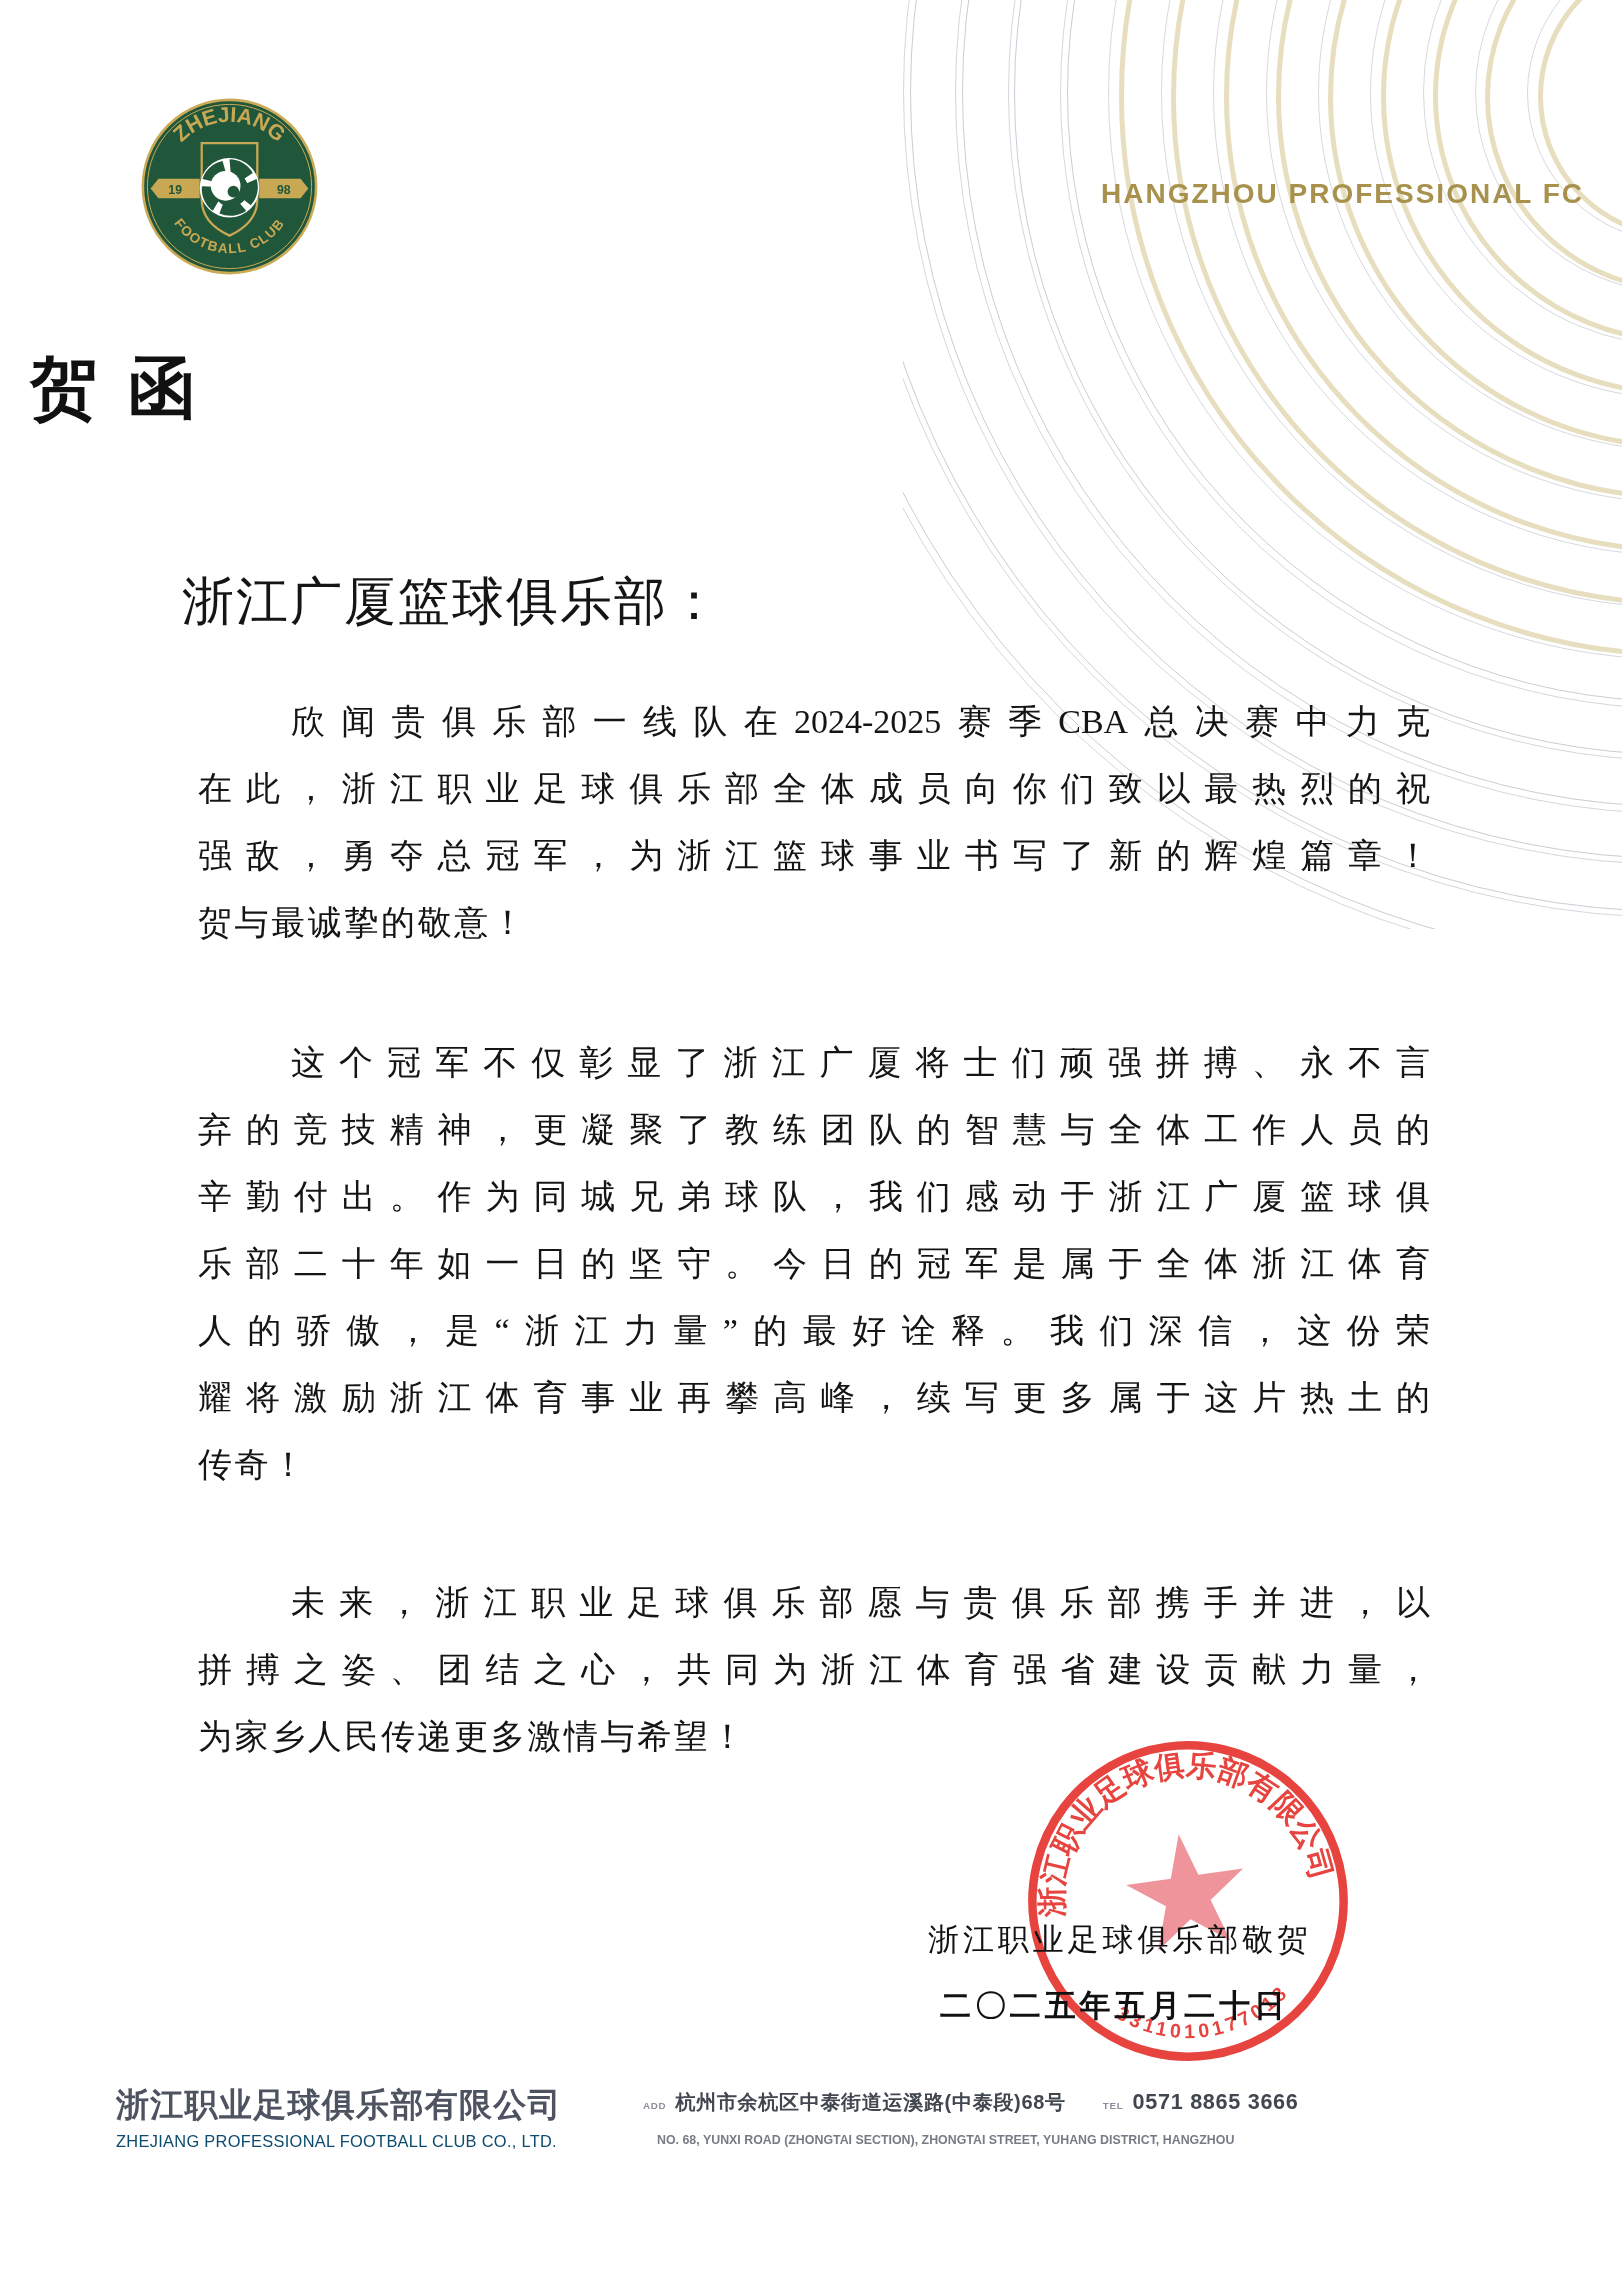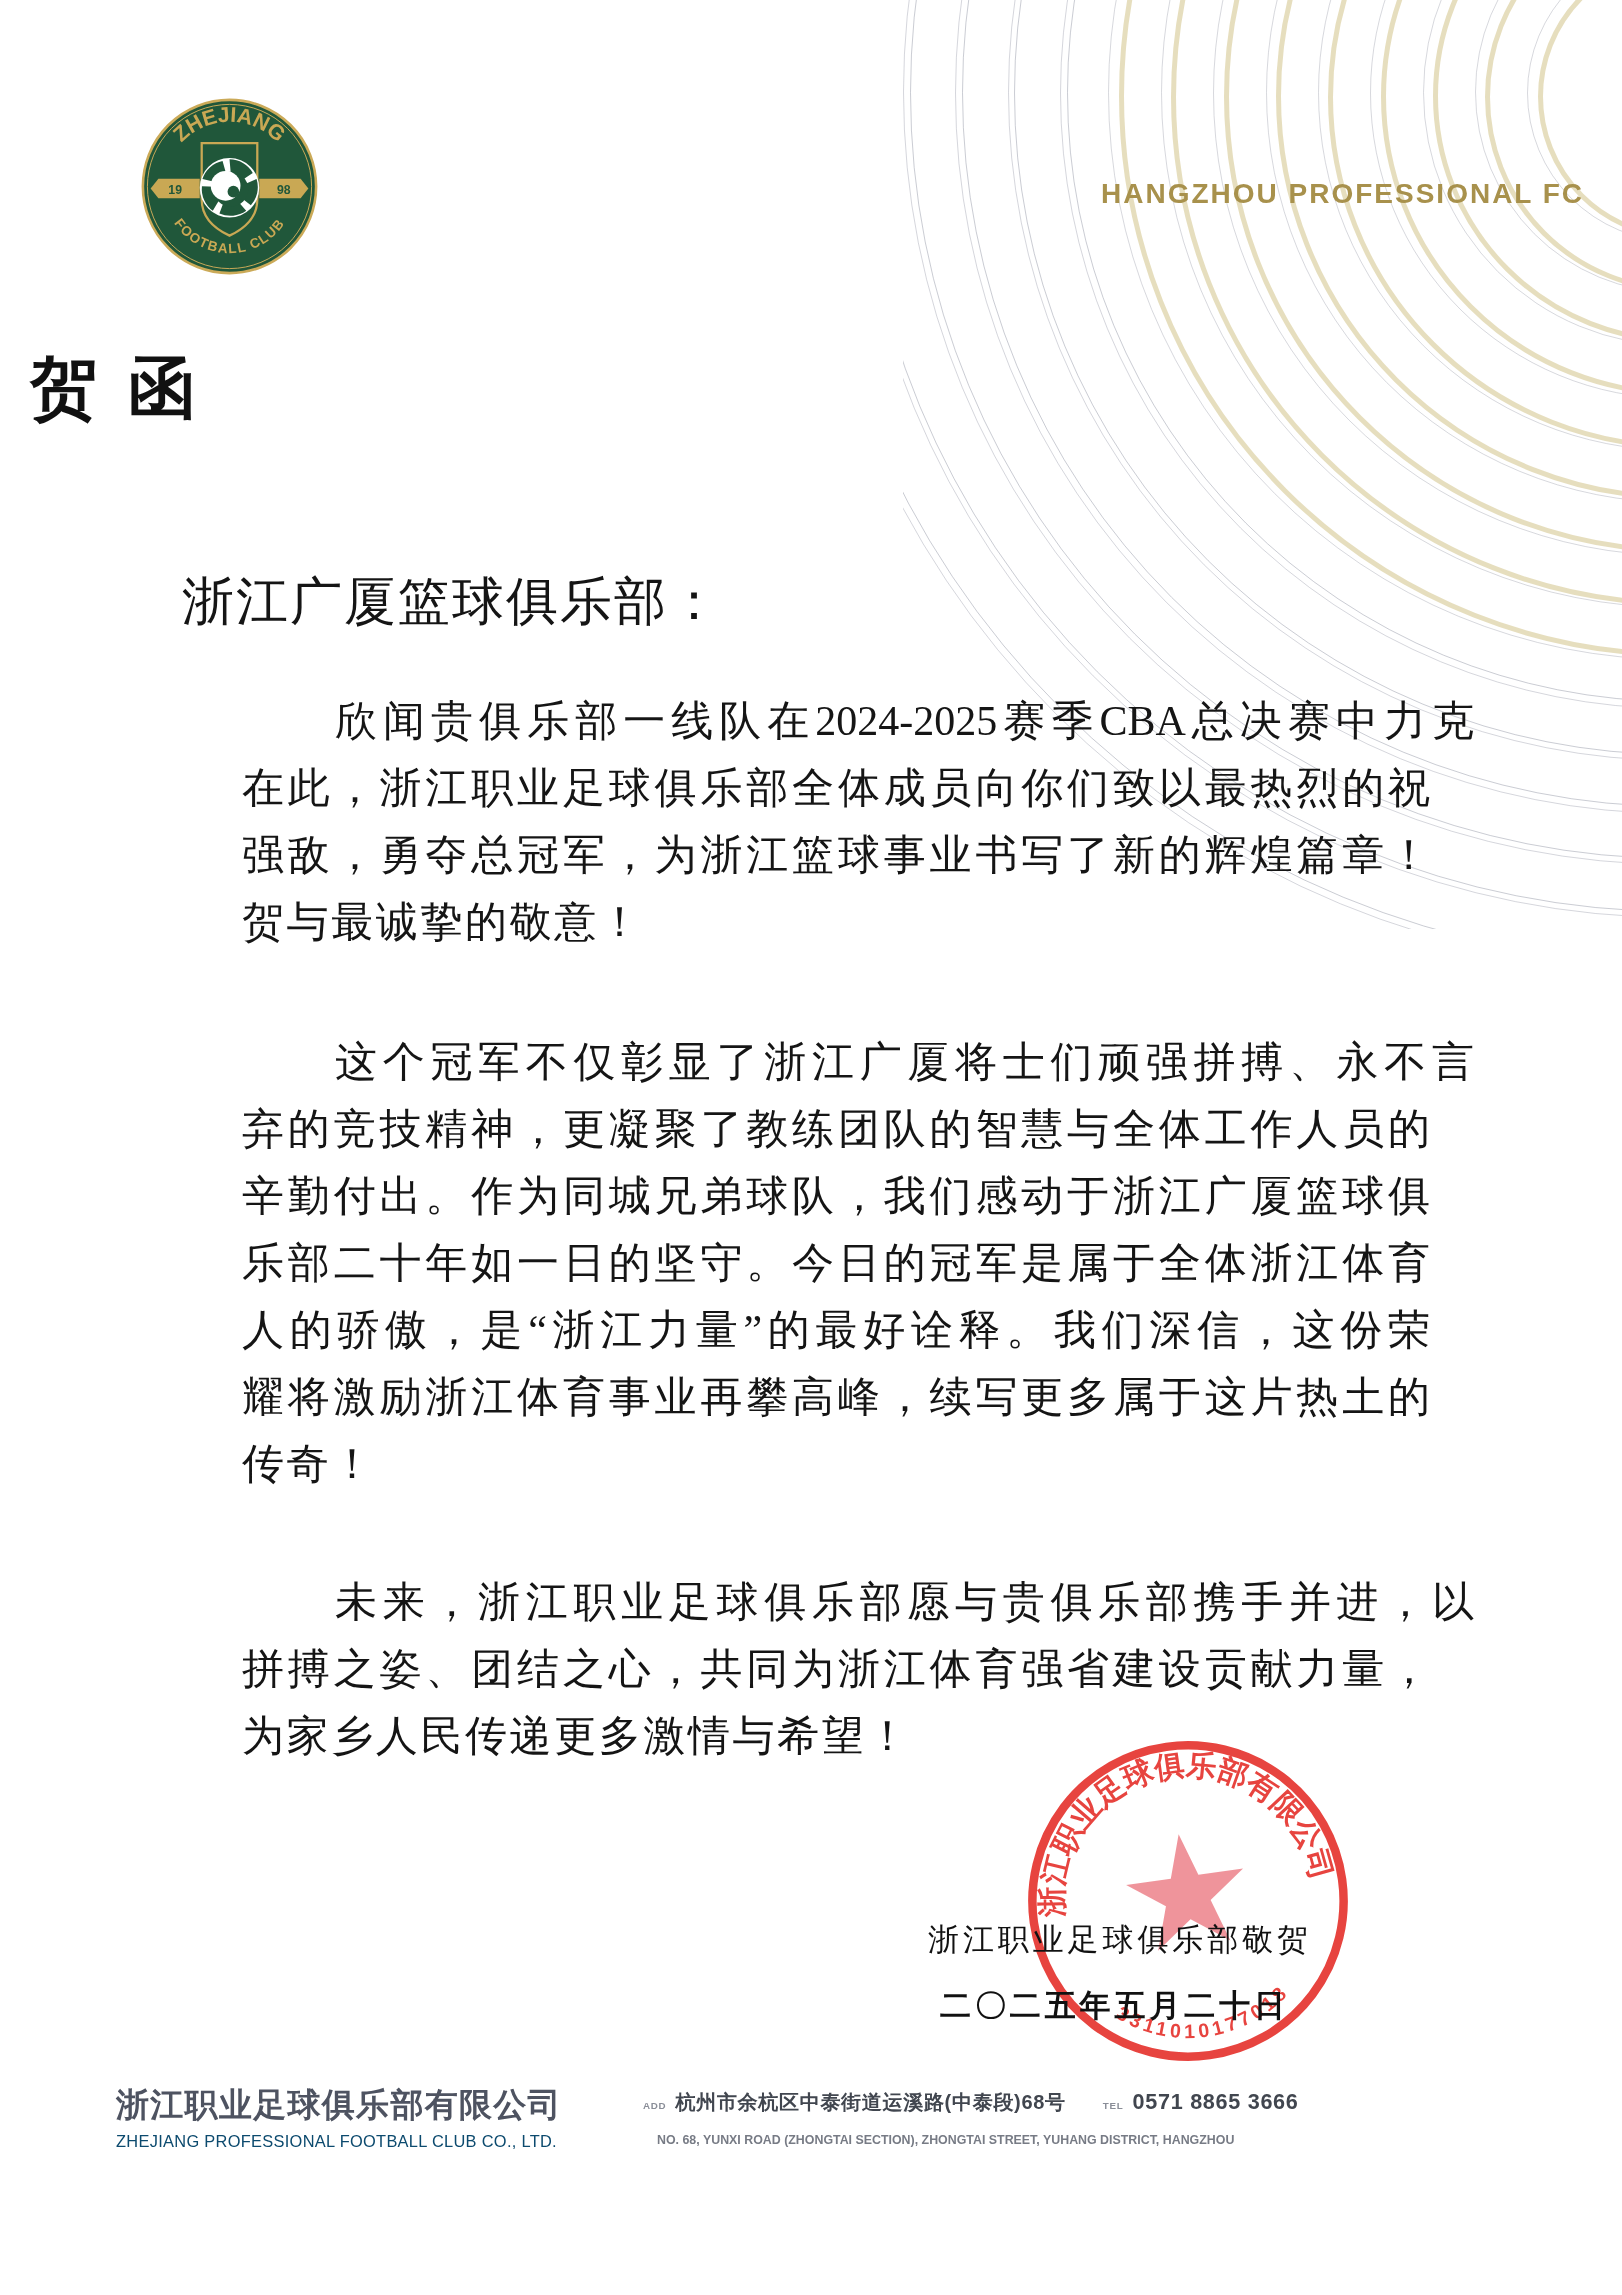--- a/index.html
+++ b/index.html
@@ -34,23 +34,23 @@
     text-align:left;font-size:68px;font-weight:600;
     letter-spacing:30px;padding-left:30px;box-sizing:border-box;
     color:#111;
   }
   .salutation{
     position:absolute;left:182px;top:567px;
     font-size:52px;letter-spacing:2px;
   }
   .para{position:absolute;left:198px;width:1232px;}
   .para .line{
-    height:67px;line-height:67px;font-size:42px;
+    height:67px;line-height:67px;font-size:34px;
     text-align:justify;text-align-last:justify;
-    white-space:nowrap;overflow:visible;margin-left:44px;
+    white-space:nowrap;overflow:visible;
   }
   .para .line.indent{padding-left:93px;width:1139px;}
   .para .line.last{text-align-last:left;letter-spacing:2.6px;}
   .p1{top:688px;} .p2{top:1029px;} .p3{top:1569px;}
   .sig-line{
     position:absolute;font-size:31px;letter-spacing:3.9px;
     white-space:nowrap;z-index:3;color:#111;
   }
   .sig-1{left:928px;top:1919px;}
   .sig-2{left:940px;top:1985px;font-weight:bold;}

